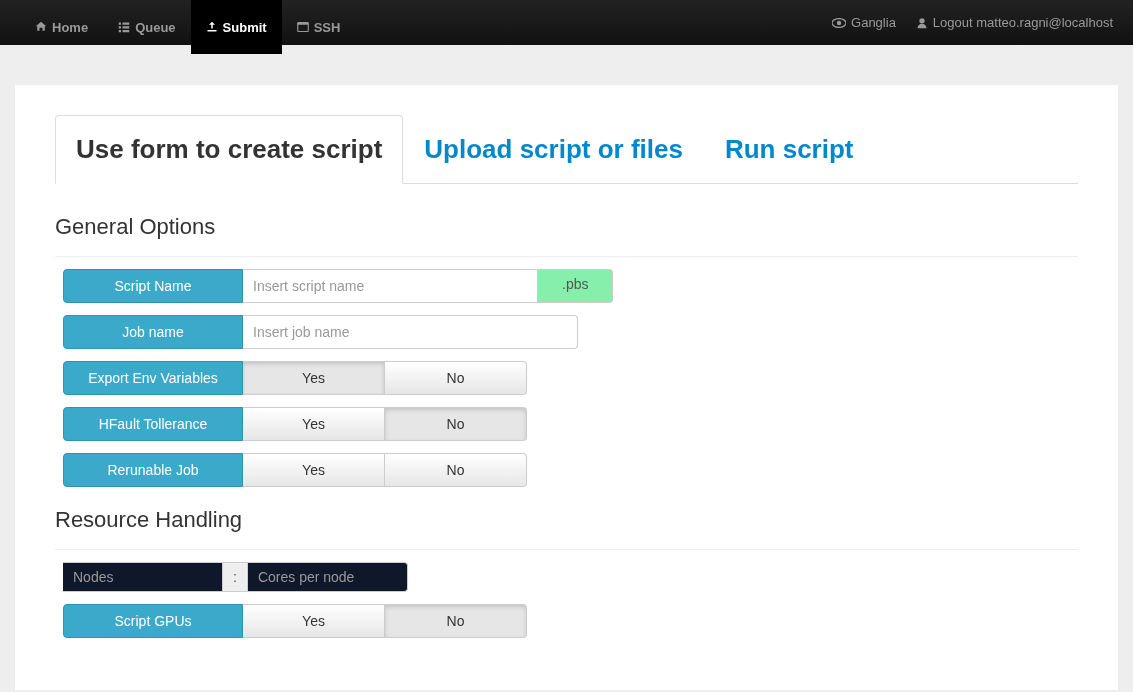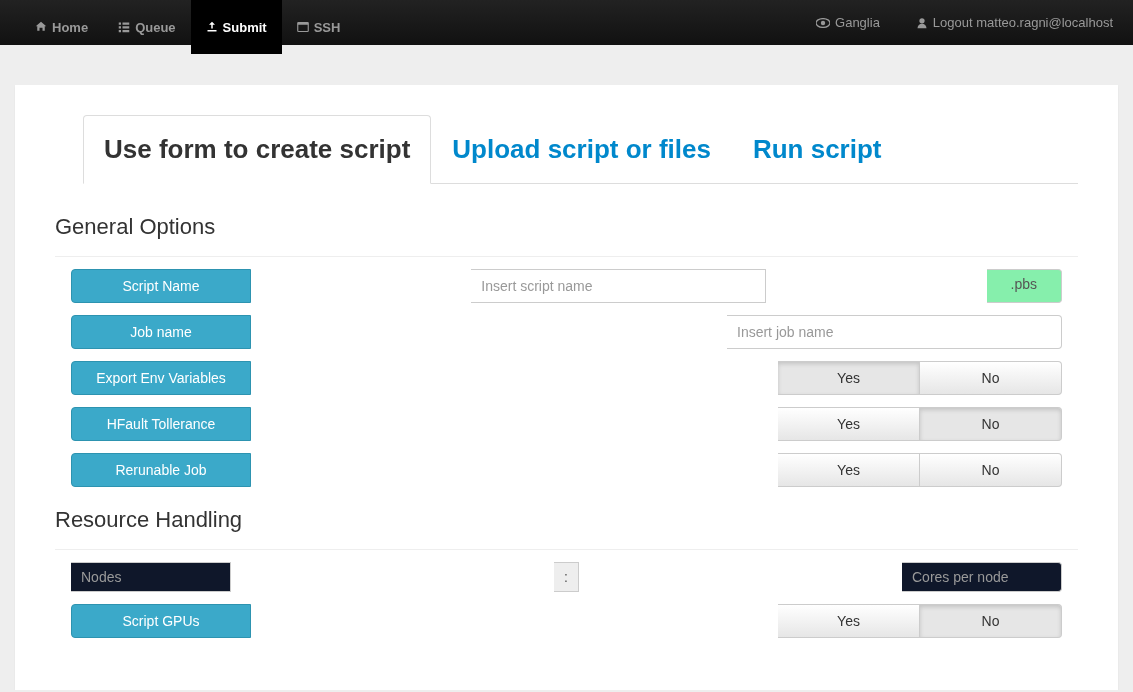--- a/index.html
+++ b/index.html
@@ -30,35 +30,34 @@
     align-items: center;
     padding: 0 15px;
     font-size: 13px;
     color: #999;
     gap: 5px;
     height: 54px;
     cursor: pointer;
     font-weight: bold;
   }
   .nav-item.active { background: #000; color: #fff; }
-  .nav-right { margin-left: auto; display: flex; align-items: flex-start; gap: 36px; }
+  .nav-right { margin-left: auto; display: flex; align-items: flex-start; gap: 20px; }
   .nav-right .nav-link { color: #999; font-size: 13px; display: flex; align-items: center; gap: 5px; cursor: pointer; }
   .icon { display: inline-block; }
   .container {
     background: #fff;
     margin: 40px 15px 0 15px;
     padding: 30px 40px 40px 40px;
     min-height: 600px;
     box-shadow: 0 1px 2px rgba(0,0,0,0.05);
   }
   .tabs {
     border-bottom: 1px solid #ddd;
     display: flex;
     margin-bottom: 30px;
-    margin-left: 28px;
   }
   .tab {
     padding: 18px 20px;
     font-size: 26px;
     font-weight: bold;
     color: #0088cc;
     border: 1px solid transparent;
     margin-bottom: -1px;
     cursor: pointer;
   }
@@ -73,22 +72,21 @@
     font-size: 22px;
     font-weight: normal;
     color: #333;
     margin: 20px 0 10px 0;
     padding-bottom: 16px;
     border-bottom: 1px solid #eee;
   }
   .form-row {
     display: flex;
     align-items: stretch;
-    margin: 12px 16px;
-    justify-content: space-between;
+    margin: 12px 8px;
   }
   .label-btn {
     width: 180px;
     background: #3ba9c9;
     color: #fff;
     text-align: center;
     font-size: 14px;
     padding: 8px 10px;
     border-radius: 4px 0 0 4px;
     border: 1px solid #2d93b0;

